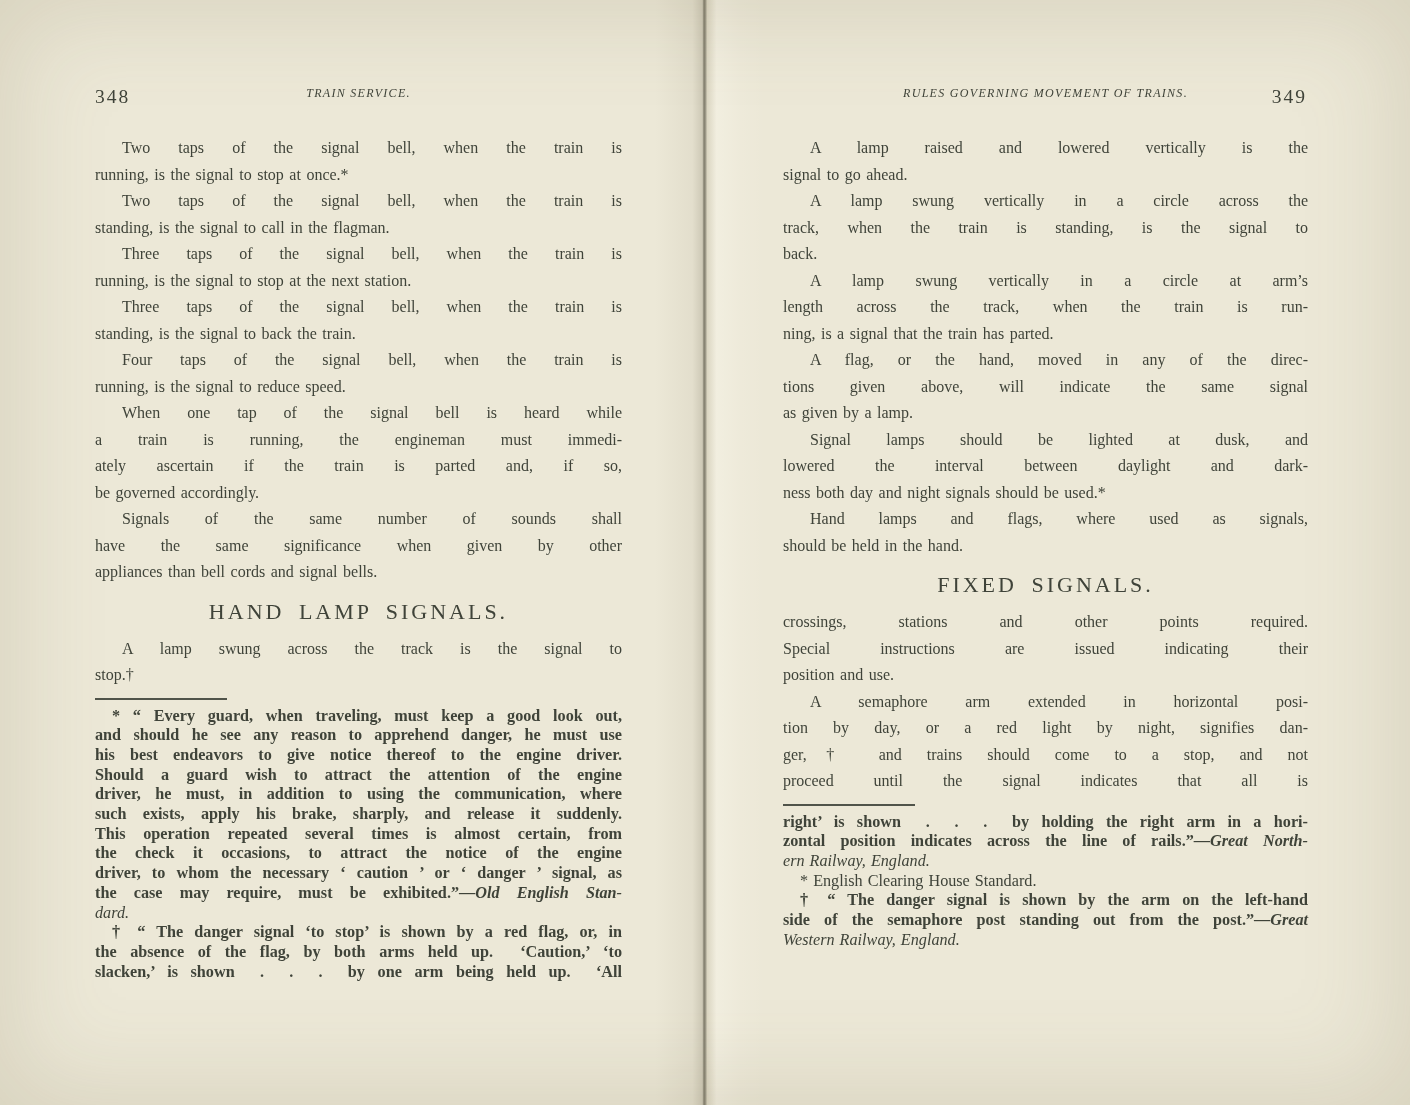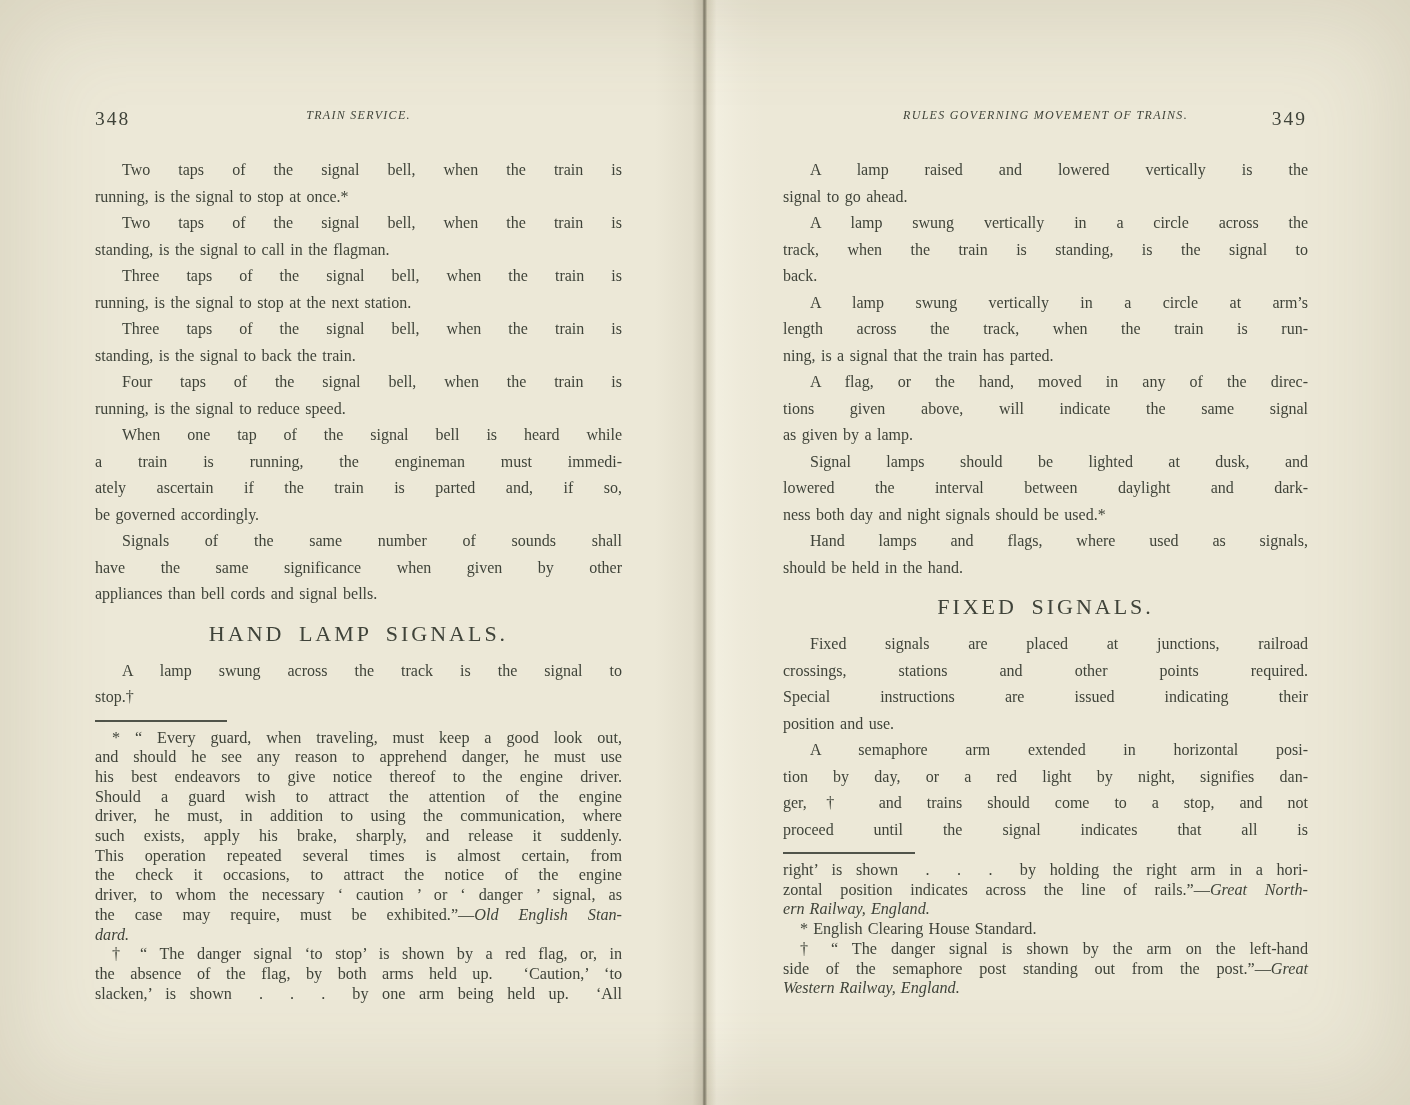--- a/index.html
+++ b/index.html
@@ -29,21 +29,21 @@
       rgba(62,58,42,0.55) 45.5%,
       rgba(160,150,120,0.22) 47.5%,
       rgba(255,253,244,0.30) 56%,
       rgba(255,253,244,0.10) 78%,
       rgba(236,232,215,0) 100%);
   }
   .col{position:absolute;top:86px;width:527px;}
   .col-left{left:95px;}
   .col-right{left:783px;width:525px;}
 
-  .pagehead{position:relative;height:26px;margin-bottom:23px;margin-top:22px;}
+  .pagehead{position:relative;height:26px;margin-bottom:23px;}
   .running-title{
     text-align:center;font-style:italic;font-size:12px;
     letter-spacing:1.3px;white-space:nowrap;
   }
   .pagenum{position:absolute;top:0;font-size:19.5px;letter-spacing:2px;font-style:normal;}
   .pagenum-left{left:0;}
   .pagenum-right{right:1px;}
 
   
   .bl{
@@ -51,21 +51,21 @@
     text-align:justify;text-align-last:left;
   }
   .bl.j{text-align-last:justify;}
   .bl.ind{text-indent:27px;}
 
   
   .fl{
     font-size:16.2px;line-height:19.7px;word-spacing:1px;
     text-align:justify;text-align-last:left;
   }
-  .fl.j{text-align-last:justify;}
+  .fl.j{text-align-last:justify;font-weight:bold;}
   .fl.ind{text-indent:17px;}
 
   .shead{
     text-align:center;font-size:22px;letter-spacing:3px;word-spacing:6px;
     margin:13px 0 11px 0;white-space:nowrap;
   }
   .frule{
     width:132px;border:0;border-top:2px solid #50544a;
     margin:9px 0 7px 0;height:0;
   }
@@ -136,21 +136,20 @@
         <div class="bl">ning, is a signal that the train has parted.</div>
         <div class="bl j ind">A flag, or the hand, moved in any of the direc-</div>
         <div class="bl j">tions given above, will indicate the same signal</div>
         <div class="bl">as given by a lamp.</div>
         <div class="bl j ind">Signal lamps should be lighted at dusk, and</div>
         <div class="bl j">lowered the interval between daylight and dark-</div>
         <div class="bl">ness both day and night signals should be used.*</div>
         <div class="bl j ind">Hand lamps and flags, where used as signals,</div>
         <div class="bl">should be held in the hand.</div>
         <div class="shead">FIXED SIGNALS.</div>
-        <div class="bl j ind">Fixed signals are placed at junctions, railroad</div>
         <div class="bl j">crossings, stations and other points required.</div>
         <div class="bl j">Special instructions are issued indicating their</div>
         <div class="bl">position and use.</div>
         <div class="bl j ind">A semaphore arm extended in horizontal posi-</div>
         <div class="bl j">tion by day, or a red light by night, signifies dan-</div>
         <div class="bl j">ger,† and trains should come to a stop, and not</div>
         <div class="bl j">proceed until the signal indicates that all is</div>
         <div class="frule"></div>
         <div class="fl j">right’ is shown&nbsp;&nbsp;.&nbsp;&nbsp;.&nbsp;&nbsp;.&nbsp;&nbsp;by holding the right arm in a hori-</div>
         <div class="fl j"><span>zontal position indicates across the line of rails.”—</span><span class="it">Great North-</span></div>

